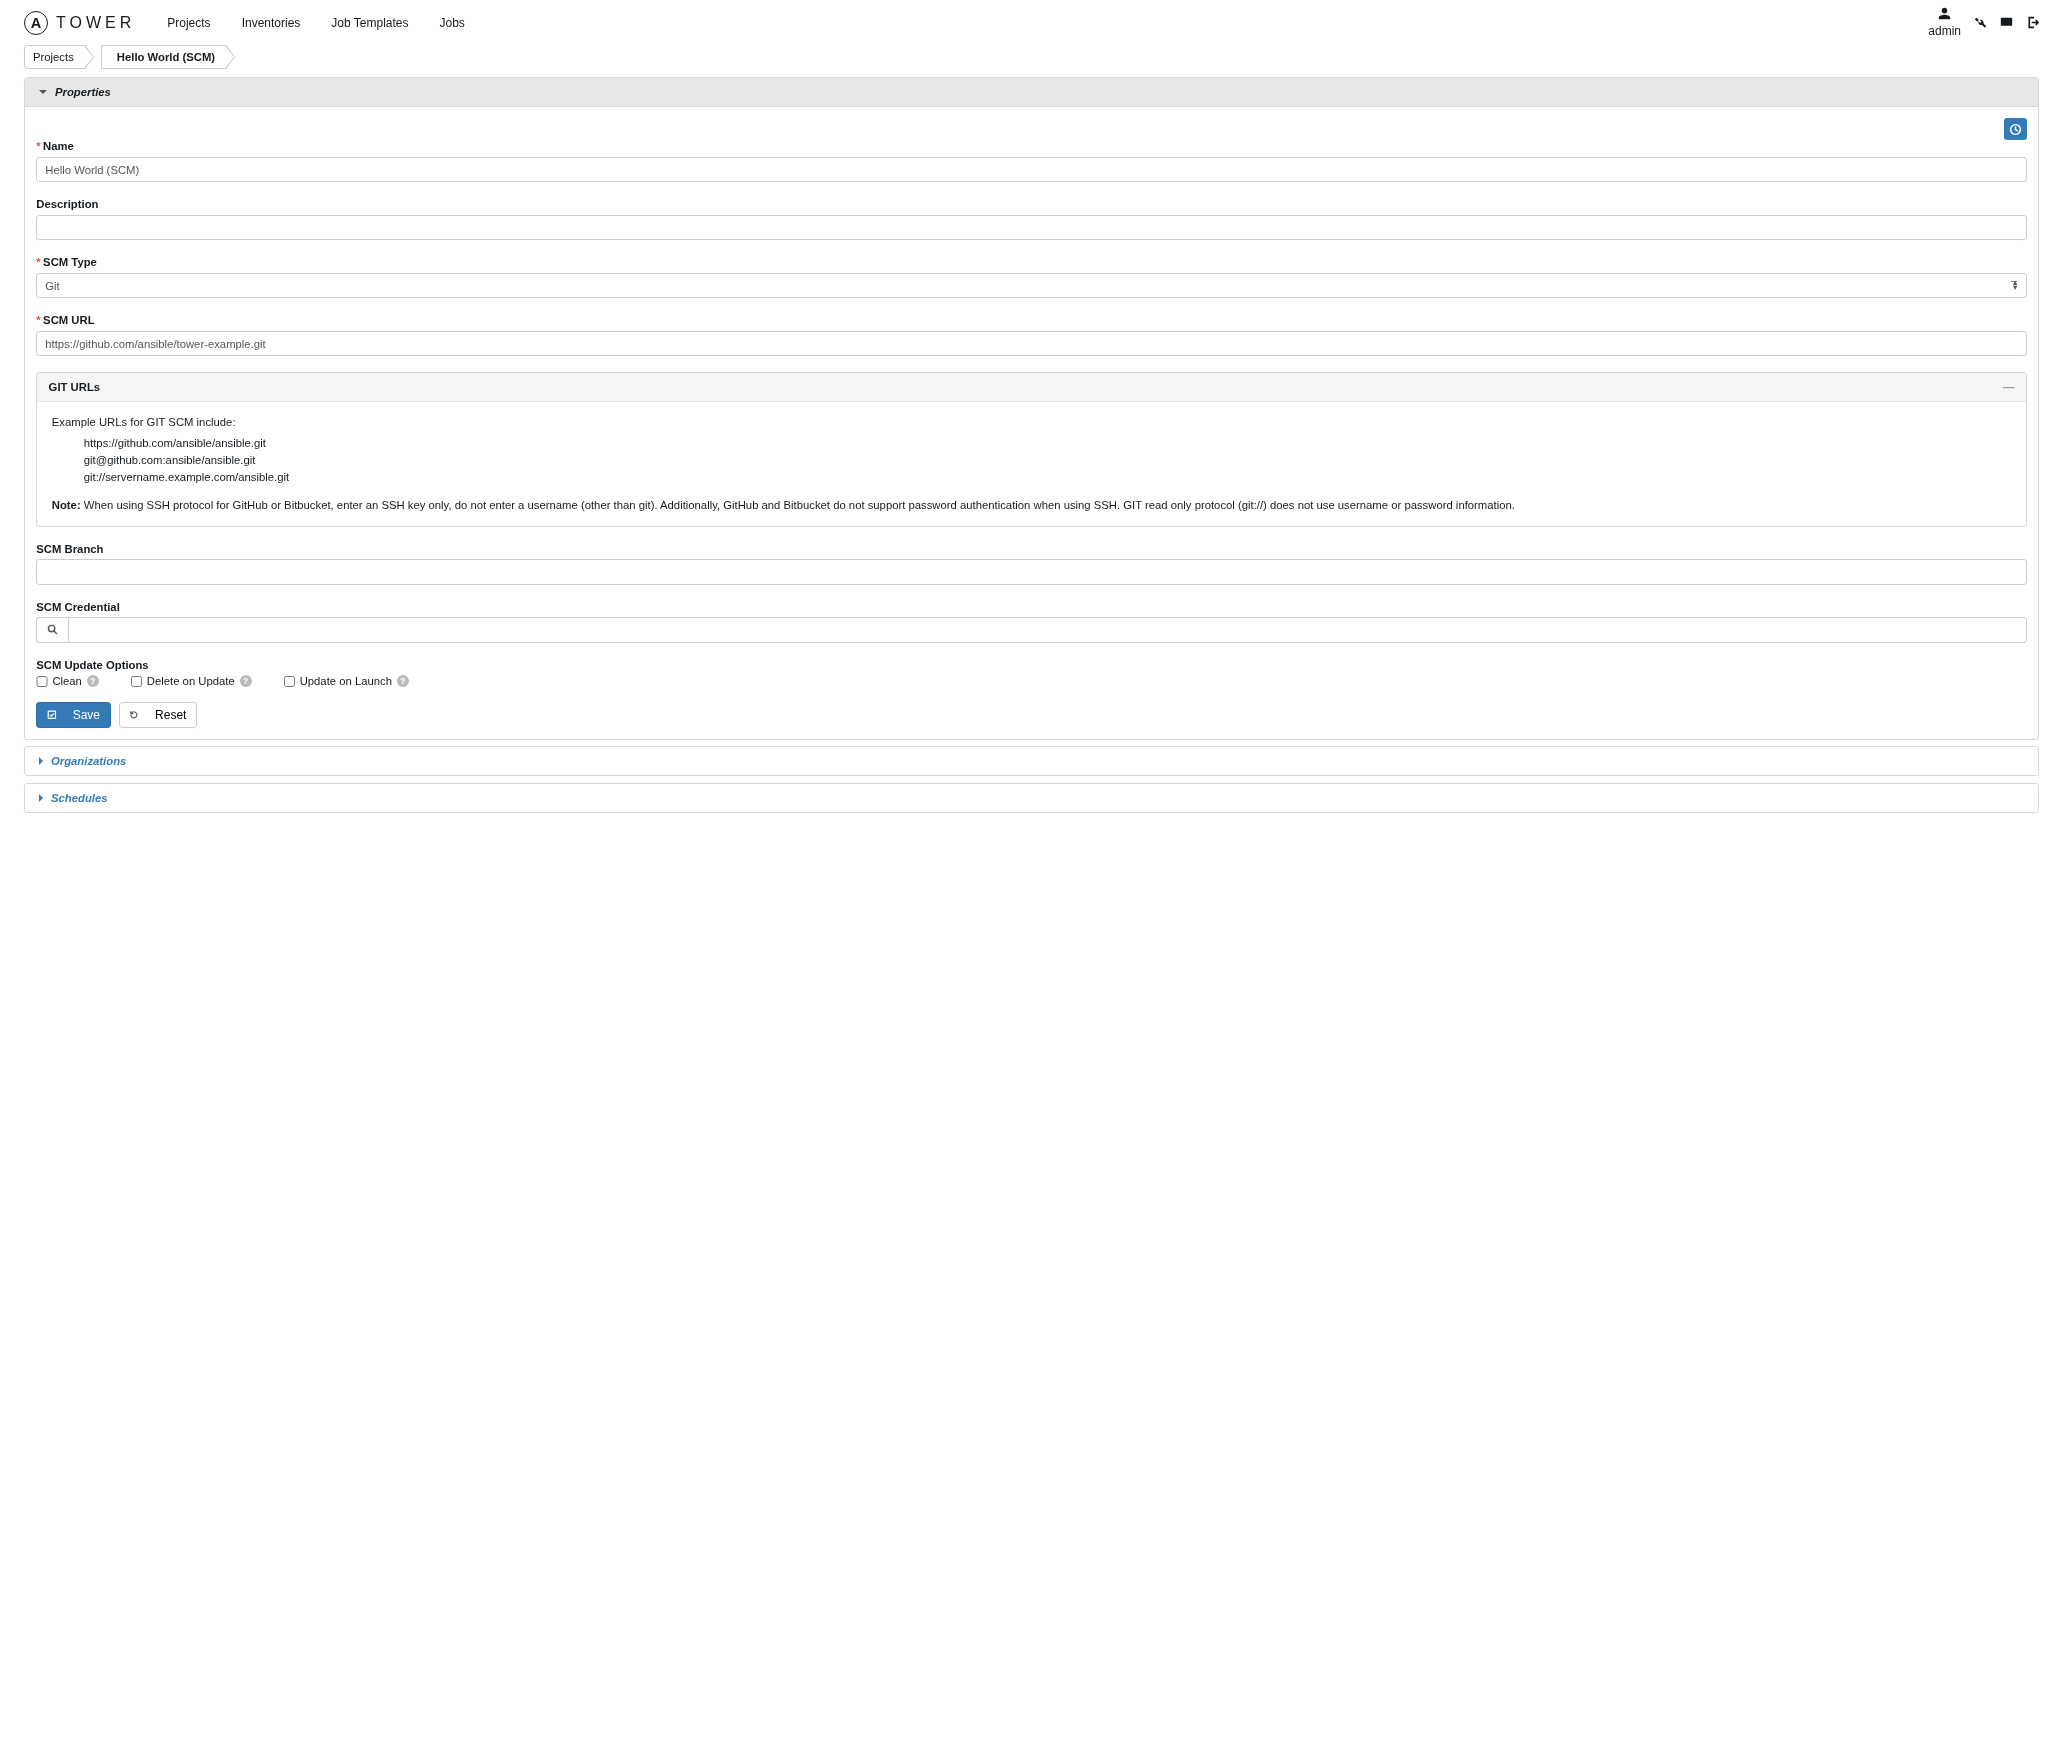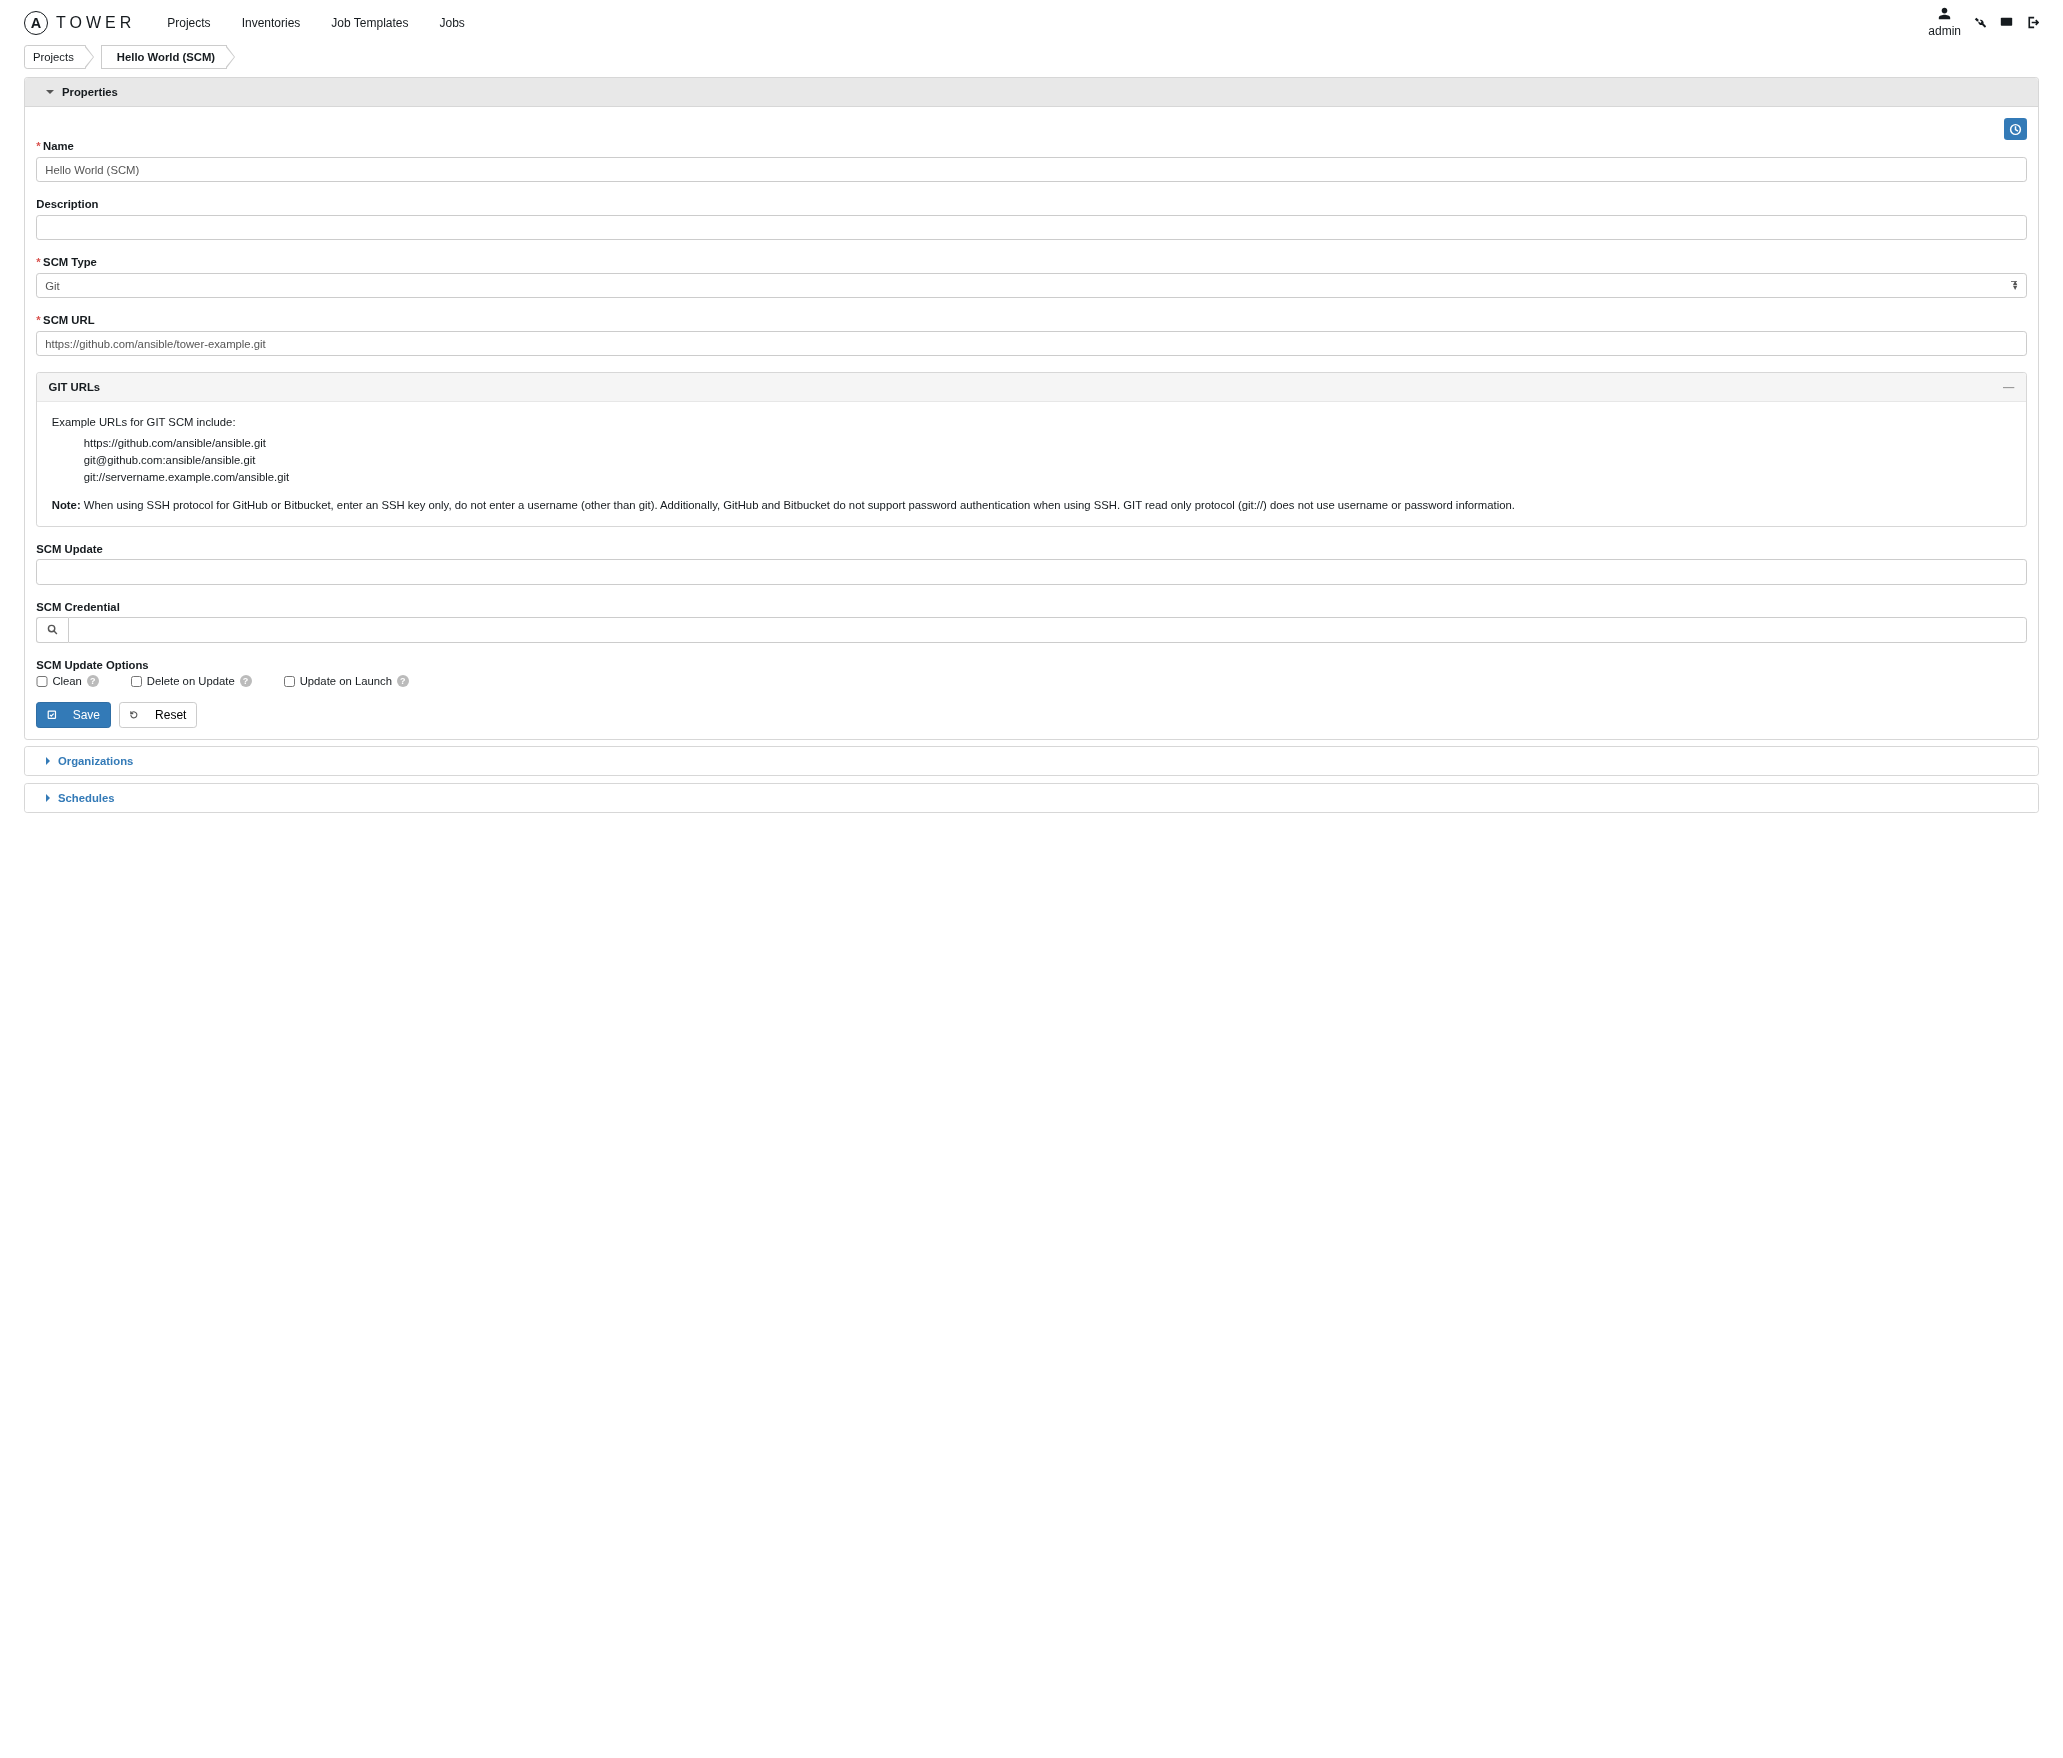--- a/index.html
+++ b/index.html
@@ -85,27 +85,28 @@
 }
 
 .main { padding: 8px 24px 16px; }
 .panel {
   border: 0.8px solid #d7d7d7;
   border-radius: 3.2px;
   margin-bottom: 6.4px;
 }
 .panel-header {
   background: #e8e8e8;
-  padding: 8px 21px;
+  padding: 8px 14px;
   font-weight: bold;
   display: flex;
   align-items: center;
   gap: 8px;
   border-bottom: 0.8px solid #d7d7d7;
   border-radius: 3.2px 3.2px 0 0;
+  font-style: italic;
 }
 .panel-header.collapsed { border-bottom: none; border-radius: 3.2px; background: #fff; }
 .panel-header.collapsed .panel-title { color: #337ab7; }
 .panel-header .caret {
   width: 0; height: 0;
   border-left: 4px solid transparent;
   border-right: 4px solid transparent;
   border-top: 4px solid #555;
 }
 .panel-header.collapsed .caret {
@@ -313,21 +314,21 @@
               <div>https://github.com/ansible/ansible.git</div>
               <div>git@github.com:ansible/ansible.git</div>
               <div>git://servername.example.com/ansible.git</div>
             </div>
             <p><b>Note:</b> <span>When using SSH protocol for GitHub or Bitbucket, enter an SSH key only, do not enter a username (other than git). Additionally, GitHub and Bitbucket do not support password authentication when using SSH. GIT read only protocol (git://) does not use username or password information.</span></p>
           </div>
         </div>
       </div>
 
       <div class="form-group">
-        <label class="form-label">SCM Update</label>
+        <label class="form-label">SCM Branch</label>
         <input class="form-control" value="" style="">
       </div>
 
       <div class="form-group">
         <label class="form-label">SCM Credential</label>
         <div class="lookup-group">
           <div class="lookup-btn">
             <svg width="11.3" height="11.3" viewBox="0 0 16 16" fill="none" stroke="#555" stroke-width="2">
                 <circle cx="6.5" cy="6.5" r="4.5"></circle>
                 <path d="M10 10l4 4"></path>

